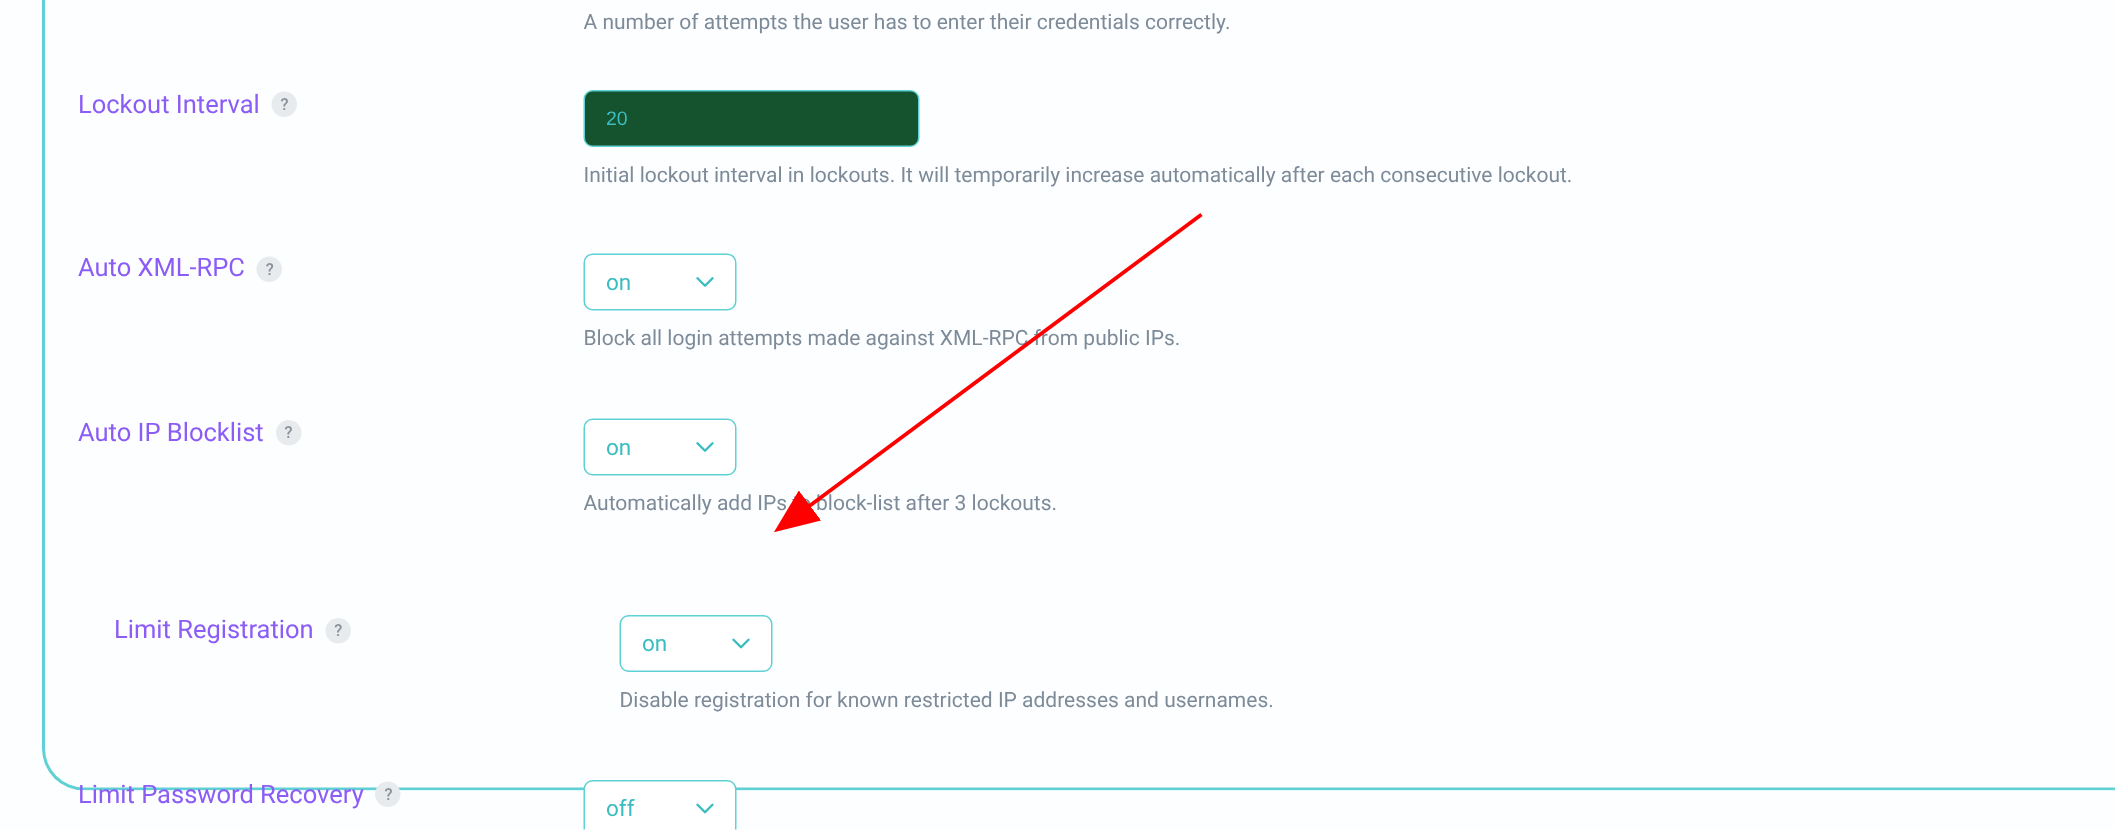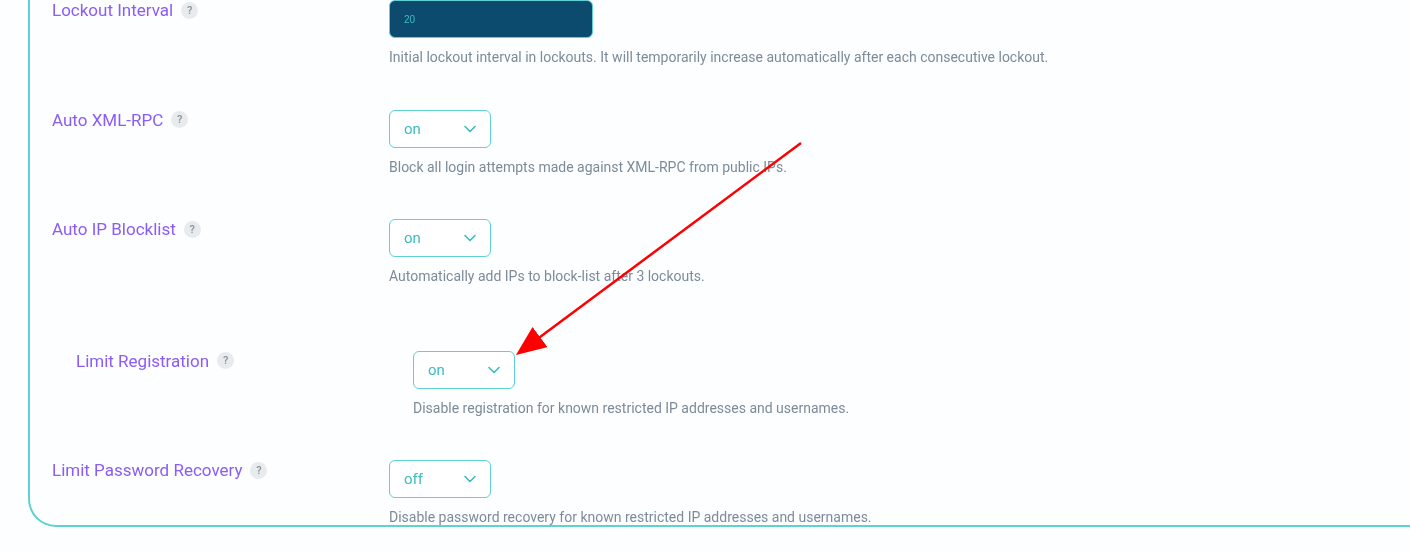--- a/index.html
+++ b/index.html
@@ -60,29 +60,29 @@
       border-radius: 9px;
       font-size: 11px;
       color: #8a9199;
       cursor: pointer;
       font-weight: 500;
     }
     .control-col {
       flex: 1;
     }
     .input-num {
-      width: 204px;
+      width: 224px;
       height: 38px;
       border: 1px solid #5fd0d4;
       border-radius: 6px;
       padding: 0 14px;
-      font-size: 10px;
+      font-size: 13px;
       color: #3bbcc0;
       outline: none;
-      background: #0c4a6e;
+      background: #14532d;
     }
     .select-box {
       width: 102px;
       height: 38px;
       border: 1px solid #5fd0d4;
       border-radius: 6px;
       background: #fff;
       display: inline-flex;
       align-items: center;
       justify-content: space-between;
@@ -117,20 +117,26 @@
       height: 100%;
     }
   </style>
 </head>
 <body>
 
 <div class="panel"></div>
 
 <div class="rows">
 
+  <div class="row row-attempts">
+    <div class="label-col"></div>
+    <div class="control-col">
+      <div class="desc">A number of attempts the user has to enter their credentials correctly.</div>
+    </div>
+  </div>
 
   <div class="row" style="margin-bottom:42px;">
     <div class="label-col">
       <span class="label-text">Lockout Interval</span>
       <span class="help-badge">?</span>
     </div>
     <div class="control-col">
       <input class="input-num" value="20" style="">
       <div class="desc">Initial lockout interval in lockouts. It will temporarily increase automatically after each consecutive lockout.</div>
     </div>

